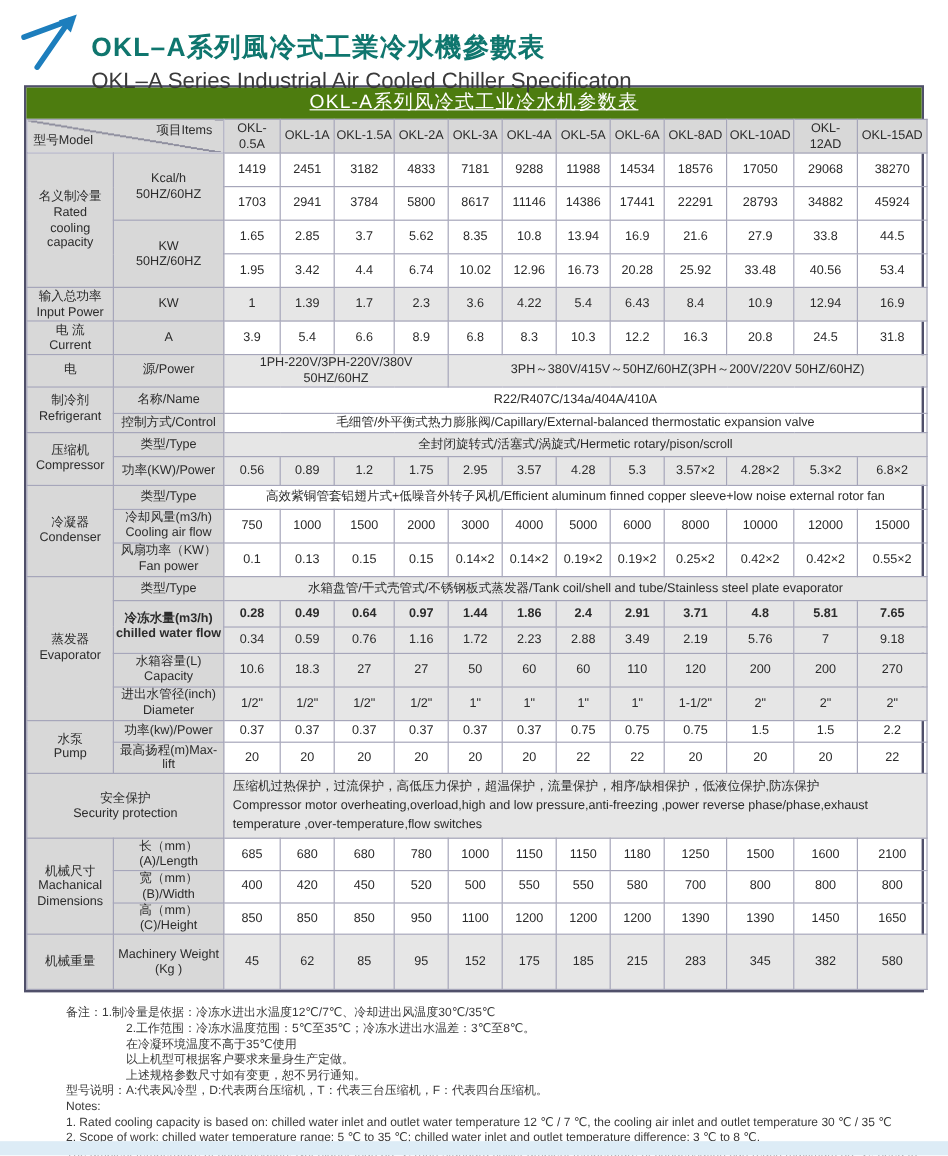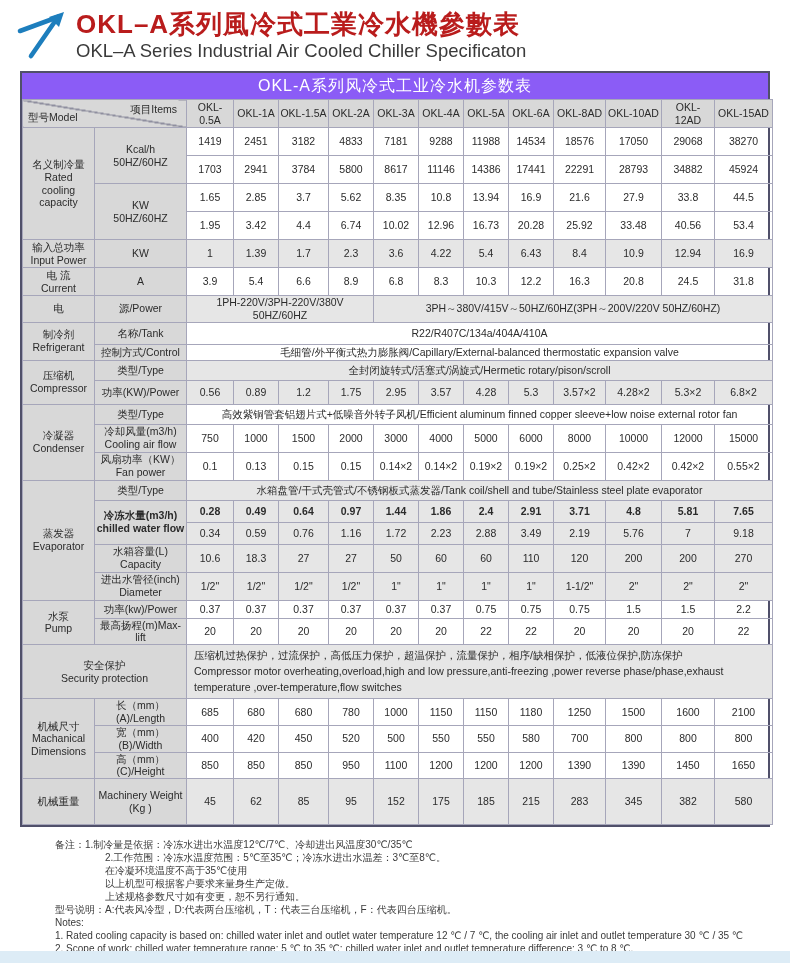--- a/index.html
+++ b/index.html
@@ -4,25 +4,25 @@
 <style>
   html,body{margin:0;padding:0;}
   body{
     width:790px;height:963px;position:relative;background:#ffffff;
     font-family:"Liberation Sans","DejaVu Sans",sans-serif;color:#2b2b2b;overflow:hidden;
   }
   
   .hdr{display:flex;align-items:flex-start;padding:9px 0 0 16px;height:56px;}
   .logo{width:52px;height:52px;flex:0 0 52px;}
   .titles{margin-left:8px;}
-  .t-cn{font-size:26px;font-weight:600;color:#b91c1c;letter-spacing:1px;line-height:30px;}
+  .t-cn{font-size:22px;font-weight:600;color:#0f766e;letter-spacing:1px;line-height:30px;margin-top:16px;}
   .t-en{font-size:18.5px;font-weight:400;color:#3a3a3a;line-height:22px;margin-top:1px;}
   
   .tblwrap{margin:6px 20px 0 20px;border:2px solid #50506a;}
-  .cap{background:#8b5cf6;color:#ffffff;text-align:center;font-size:16px;height:26px;line-height:26px;font-weight:500;letter-spacing:1px;}
+  .cap{background:#4d7c0f;color:#ffffff;text-align:center;font-size:16px;height:26px;line-height:26px;font-weight:500;letter-spacing:1px;text-decoration:underline;}
   table{border-collapse:collapse;width:100%;table-layout:fixed;}
   td{
     border:1px solid #a6a6ba;font-size:10.5px;color:#2b2b2b;text-align:center;
     padding:0 1px;white-space:pre-line;line-height:1.22;vertical-align:middle;
   }
   td.cat,td.item,td.head,td.corner{background:#d8d8d8;}
   td.head{font-weight:400;}
   td.sv{background:#e6e6e6;}
   td.txtl{text-align:left;padding:3px 7px;line-height:1.5;}
   tr.sec td{border-top:1.5px solid #74748e;}
@@ -192,21 +192,21 @@
         </tr>
         <tr class="sec" style="height: 22px;">
           <td class="cat">电</td>
           <td class="item">源/Power</td>
           <td class="txt sv" colspan="4">1PH-220V/3PH-220V/380V 50HZ/60HZ</td>
           <td class="txt sv" colspan="8">3PH～380V/415V～50HZ/60HZ(3PH～200V/220V  50HZ/60HZ)</td>
         </tr>
         <tr class="sec" style="height: 22px;">
           <td class="cat" rowspan="2">制冷剂
 Refrigerant</td>
-          <td class="item">名称/Tank</td>
+          <td class="item">名称/Name</td>
           <td class="txt" colspan="12">R22/R407C/134a/404A/410A</td>
         </tr>
         <tr style="height: 16px;">
           <td class="item">控制方式/Control</td>
           <td class="txt" colspan="12">毛细管/外平衡式热力膨胀阀/Capillary/External-balanced thermostatic expansion valve</td>
         </tr>
         <tr class="sec" style="height: 20px;">
           <td class="cat" rowspan="2">压缩机
 Compressor</td>
           <td class="item">类型/Type</td>

